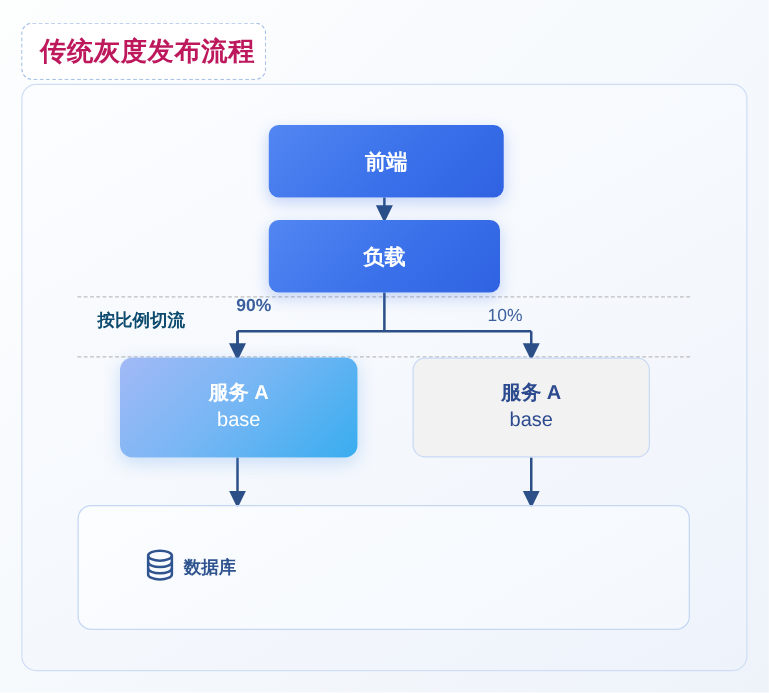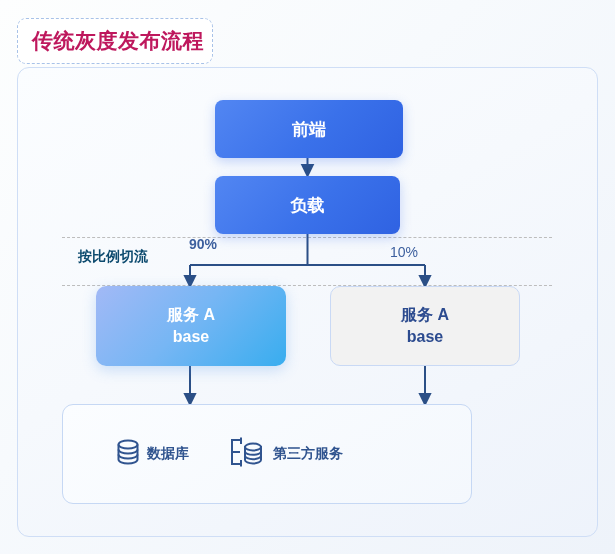--- a/index.html
+++ b/index.html
@@ -119,21 +119,21 @@
     border: 1px solid #c9d9f5;
     color: #2c4b8f;
   }
   .node-line-1 {
     font-size: 16px;
     font-weight: bold;
     line-height: 1.35;
   }
   .node-line-2 {
     font-size: 16px;
-    font-weight: bold;
+    font-weight: normal;
     line-height: 1.35;
   }
 
   
   .band-line {
     position: absolute;
     left: 62px;
     width: 490px;
     height: 0;
     border-top: 1px dashed #bdbdbd;
@@ -160,21 +160,21 @@
     white-space: nowrap;
   }
   .pct-left { left: 189px; top: 236px; font-weight: bold; }
   .pct-right { left: 390px; top: 220px; margin-top: 24px; }
 
   
   .resources {
     position: absolute;
     left: 62px;
     top: 404px;
-    width: 410px;
+    width: 490px;
     height: 100px;
     box-sizing: border-box;
     border: 1px solid #c6d8f4;
     border-radius: 11px;
     background: linear-gradient(150deg, #fbfdff 0%, #f4f8fd 100%);
     display: flex;
     align-items: center;
     z-index: 3;
   }
   .res-list {
@@ -260,32 +260,17 @@
               <path d="M3.5,6.5 L3.5,21.5 A9.5,4 0 0 0 22.5,21.5 L22.5,6.5"></path>
               <path d="M3.5,11.6 A9.5,4 0 0 0 22.5,11.6"></path>
               <path d="M3.5,16.6 A9.5,4 0 0 0 22.5,16.6"></path>
             </g>
           </svg>
         </span>
         <span class="res-label">数据库</span>
       </div>
 
 
-      <div class="res-item">
-        <span class="res-icon">
-          <svg width="38" height="30" viewBox="0 0 38 30">
-            <g fill="none" stroke="#30548f" stroke-width="2" stroke-linecap="square">
-              <path d="M3,3 L3,27 M3,3 L12,3 M3,15 L10,15 M3,27 L12,27"></path>
-              <path d="M12,1.5 L12,6 M12,24 L12,28.5"></path>
-              <ellipse cx="24" cy="10" rx="8" ry="3.4"></ellipse>
-              <path d="M16,10 L16,23 A8,3.4 0 0 0 32,23 L32,10"></path>
-              <path d="M16,14.4 A8,3.4 0 0 0 32,14.4"></path>
-              <path d="M16,18.8 A8,3.4 0 0 0 32,18.8"></path>
-            </g>
-          </svg>
-        </span>
-        <span class="res-label">第三方服务</span>
-      </div>
 
     </div>
   </div>
 
 </div>
 
 </body></html>

